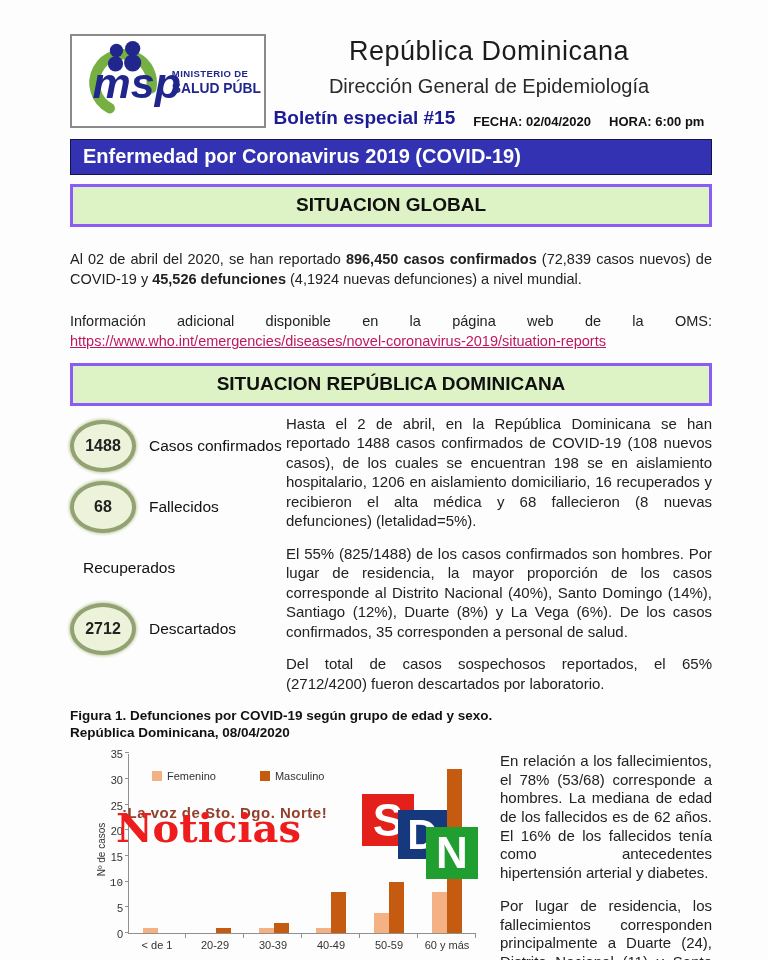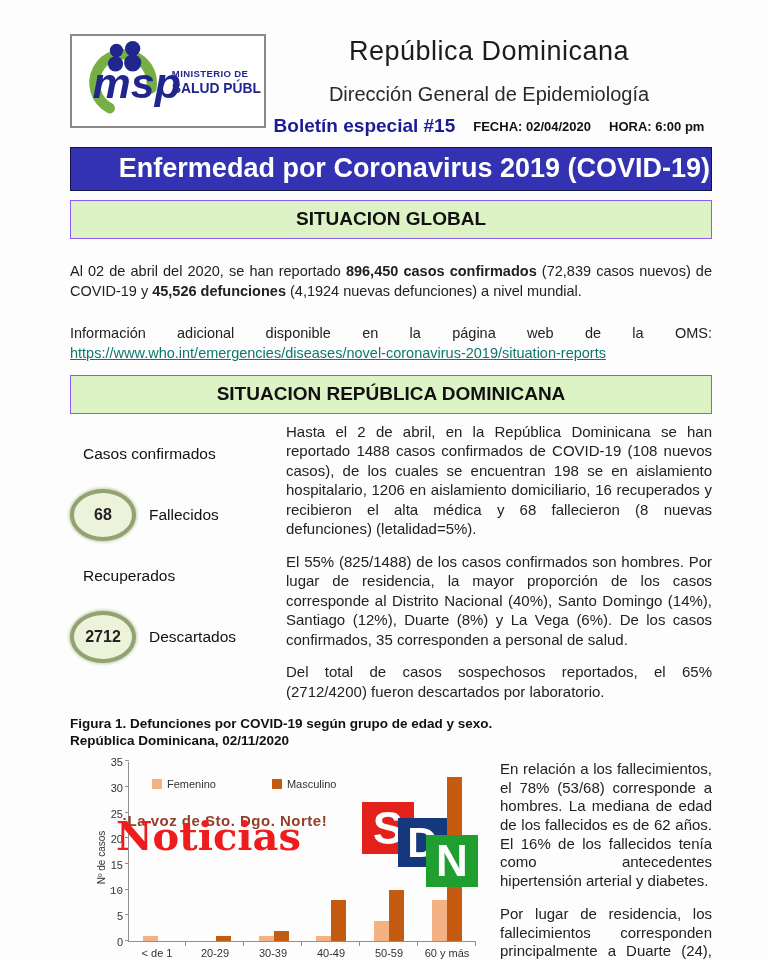--- a/index.html
+++ b/index.html
@@ -5,35 +5,35 @@
   * { margin:0; padding:0; box-sizing:border-box; }
   html,body { width:768px; background:#ffffff; font-family:"Liberation Sans", sans-serif; color:#1a1a1a; }
   .page { width:768px; height:960px; background:#fdfdfd; padding:34px 56px 10px 70px; overflow:hidden; }
 
   
   .header { display:flex; align-items:flex-start; }
   .logo-box { width:196px; height:94px; border:2px solid #8a8a8a; background:#fff; flex:0 0 auto; padding:3px; }
   .logo-box svg { width:100%; height:100%; }
   .head-right { flex:1; text-align:center; padding-top:2px; }
   .country { font-size:27px; color:#1c1c1c; letter-spacing:0.5px; }
-  .department { font-size:20px; color:#2a2a2a; margin-top:16px; }
-  .bulletin-row { display:flex; align-items:center; justify-content:center; gap:18px; margin-top:9px; }
+  .department { font-size:20px; color:#2a2a2a; margin-top:8px; }
+  .bulletin-row { display:flex; align-items:flex-end; justify-content:center; gap:18px; margin-top:9px; }
   .bulletin { color:#1b1b96; font-weight:bold; font-size:19px; }
   .datetime { font-size:13px; font-weight:bold; color:#111; }
 
   
   .banner-main { margin-top:10px; background:#3232b2; border:1px solid #14144a; color:#fff;
-    font-weight:bold; font-size:27px; text-align:right; padding:5px 1px 6px; }
-  .banner-green { margin-top:9px; background:#ddf2c5; border:1px solid #8b5cf6; color:#111;
+    font-weight:bold; font-size:20px; text-align:left; padding:5px 12px 6px; }
+  .banner-green { margin-top:9px; background:#ddf2c5; border:3px solid #8b5cf6; color:#111;
     font-weight:bold; font-size:19px; text-align:center; padding:7px 0 8px; }
 
   
   .para { font-size:14.5px; line-height:1.36; text-align:justify; margin-top:23px; color:#222; }
   .b { font-weight:bold; }
-  a.lnk-purple { color:#0f766e; text-decoration:underline; cursor:pointer; }
+  a.lnk-purple { color:#be185d; text-decoration:underline; cursor:pointer; }
 
   
   .rd-row { display:flex; margin-top:8px; }
   .stats-col { width:212px; flex:0 0 auto; padding-top:6px; }
   .stat { display:flex; align-items:center; margin-bottom:9px; height:52px; }
   .stat-circle { width:66px; height:52px; border:4px solid #93a272; border-radius:50%;
     background:#edf2da; box-shadow:0 0 3px 1px #c2cda4; display:flex; align-items:center; justify-content:center;
     font-weight:bold; font-size:16px; color:#222; flex:0 0 auto; }
   .stat-label { margin-left:13px; font-size:15.5px; color:#111; }
   .rd-text { flex:1; padding-left:4px; }
@@ -52,21 +52,21 @@
   .plot { position:absolute; left:58px; top:6px; width:348px; height:180px;
     border-left:1px solid #909090; border-bottom:1px solid #909090; display:flex; }
   .ytick { position:absolute; left:-34px; width:28px; text-align:right; font-size:11px; color:#333; }
   .ytick-mark { position:absolute; left:-4px; width:4px; border-top:1px solid #909090; }
   .bar-group { flex:1; display:flex; align-items:flex-end; justify-content:center; height:100%; }
   .bar { width:15px; }
   .x-labels { position:absolute; left:58px; top:191px; width:348px; display:flex; }
   .x-labels div { flex:1; text-align:center; font-size:11px; color:#333; }
   .x-ticks { position:absolute; left:58px; top:186px; width:348px; display:flex; height:4px; }
   .x-ticks div { flex:1; border-right:1px solid #909090; }
-  .legend { position:absolute; left:82px; top:22px; display:flex; gap:56px; }
+  .legend { position:absolute; left:82px; top:22px; display:flex; gap:44px; }
   .legend-item { display:flex; align-items:center; font-size:11px; color:#333; }
   .legend-swatch { width:10px; height:10px; margin-right:5px; display:inline-block; }
 
   
   .wm { position:absolute; pointer-events:none; }
   .wm-tagline { left:52px; top:56px; font-size:15px; font-weight:bold; color:#93402b; letter-spacing:0.5px; }
   .wm-name { left:46px; top:58px; font-family:"DejaVu Serif", serif; font-size:40px; font-weight:bold; color:#ee1c1c; line-height:1.1; }
   .wm-letter { position:absolute; display:flex; align-items:center; justify-content:center;
     color:#fff; font-weight:bold; font-family:"Liberation Sans", sans-serif; }
   .wm-s { left:292px; top:46px; width:52px; height:52px; font-size:46px; z-index:1; }
@@ -106,20 +106,21 @@
 
   <div class="banner-green">SITUACION GLOBAL</div>
   <p class="para"><span>Al 02 de abril del 2020, se han reportado </span><span class="b">896,450 casos confirmados</span><span> (72,839 casos nuevos) de COVID-19 y </span><span class="b">45,526 defunciones</span><span> (4,1924 nuevas defunciones) a nivel mundial.</span></p>
   <p class="para"><span>Información adicional disponible en la página web de la OMS: </span><a class="lnk-purple">https://www.who.int/emergencies/diseases/novel-coronavirus-2019/situation-reports</a></p>
 
   <div class="banner-green" style="margin-top:11px;">SITUACION REPÚBLICA DOMINICANA</div>
 
   <div class="rd-row">
     <div class="stats-col">
       <div class="stat">
+        <div class="stat-circle">1488</div>
         <div class="stat-label">Casos confirmados</div>
       </div>
       <div class="stat">
         <div class="stat-circle">68</div>
         <div class="stat-label">Fallecidos</div>
       </div>
       <div class="stat">
         <div class="stat-label">Recuperados</div>
       </div>
       <div class="stat">
@@ -127,21 +128,21 @@
         <div class="stat-label">Descartados</div>
       </div>
     </div>
     <div class="rd-text">
       <p class="para">Hasta el 2 de abril, en la República Dominicana se han reportado 1488 casos confirmados de COVID-19 (108 nuevos casos), de los cuales se encuentran 198 se en aislamiento hospitalario, 1206 en aislamiento domiciliario, 16 recuperados y recibieron el alta médica y 68 fallecieron (8 nuevas defunciones) (letalidad=5%).</p>
       <p class="para">El 55% (825/1488) de los casos confirmados son hombres. Por lugar de residencia, la mayor proporción de los casos corresponde al Distrito Nacional (40%), Santo Domingo (14%), Santiago (12%), Duarte (8%) y La Vega (6%). De los casos confirmados, 35 corresponden a personal de salud.</p>
       <p class="para">Del total de casos sospechosos reportados, el 65% (2712/4200) fueron descartados por laboratorio.</p>
     </div>
   </div>
 
-  <div class="fig-caption">Figura 1. Defunciones por COVID-19 según grupo de edad y sexo. República Dominicana, 02/11/2020</div>
+  <div class="fig-caption">Figura 1. Defunciones por COVID-19 según grupo de edad y sexo. República Dominicana, 08/04/2020</div>
 
   <div class="fig-row">
     <div class="chart-box">
       <div class="y-axis-title">Nº de casos</div>
       <div class="plot" id="plot">
           <div class="ytick" style="bottom: -7px;">0</div>
           <div class="ytick-mark" style="bottom: 0px;"></div>
           <div class="ytick" style="bottom: 18.7143px;">5</div>
           <div class="ytick-mark" style="bottom: 25.7143px;"></div>
           <div class="ytick" style="bottom: 44.4286px; font-family: Liberation Mono, monospace;">10</div>

